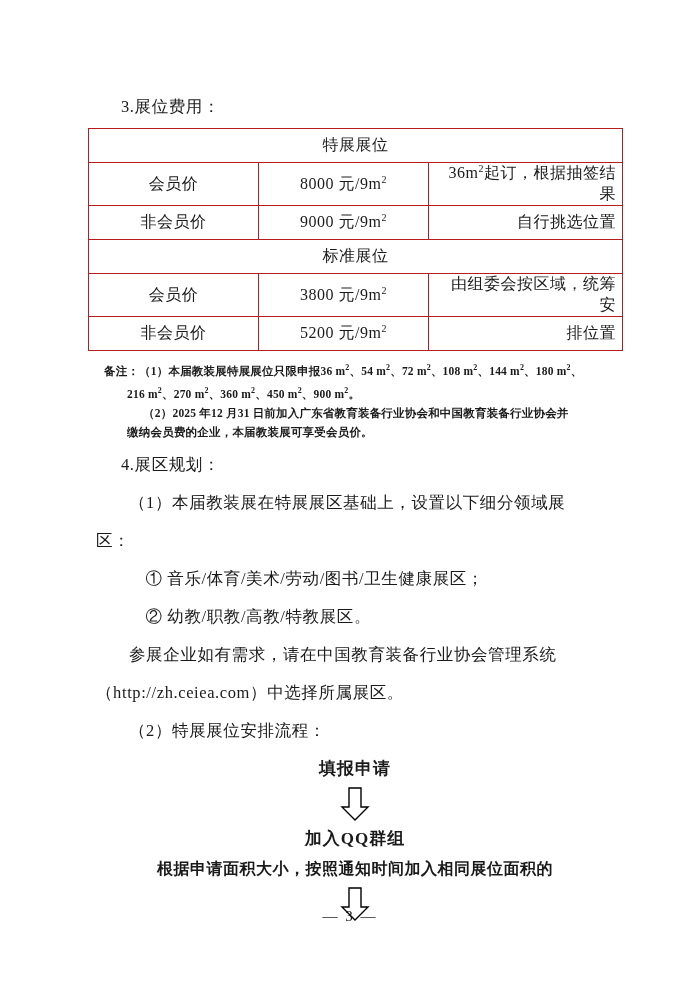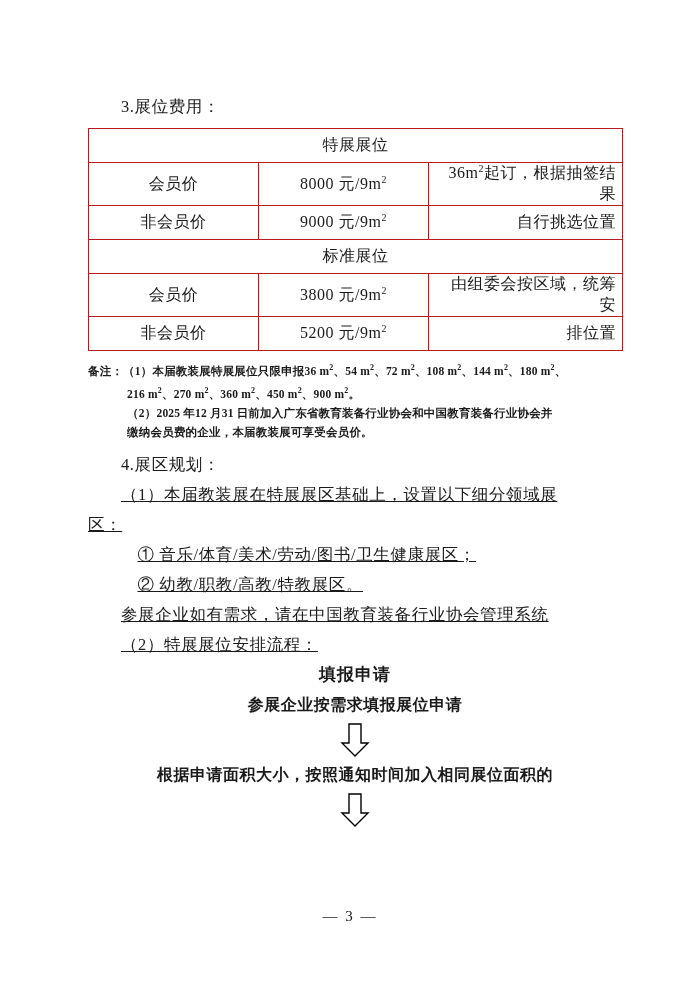--- a/index.html
+++ b/index.html
@@ -27,22 +27,21 @@
     left: 88px;
     top: 92px;
     width: 534px;
   }
 
   
   .para {
     font-size: 16.5px;
     line-height: 30px;
     letter-spacing: 0.6px;
-    margin: 0;
-    text-decoration: underline;
+    margin: 8px;
   }
   .indent2 { text-indent: 2em; }
   .sect-title {
     font-size: 16.5px;
     line-height: 30px;
     letter-spacing: 0.6px;
     margin: 0;
     text-indent: 2em;
   }
 
@@ -67,21 +66,21 @@
 
   
   .note {
     font-size: 11.5px;
     line-height: 19px;
     margin: 7px 0 0 0;
     letter-spacing: 0.2px;
     font-weight: bold;
   }
   .note .lbl { font-weight: bold; }
-  .note-line { display: block; }
+  .note-line { display: block; margin-left: 16px; }
   .note-indent { padding-left: 3.4em; display: block; }
   .note-indent2 { padding-left: 3.4em; display: block; }
   .sup-s { font-size: 8px; vertical-align: super; }
 
   
   .flow { text-align: center; }
   .flow-title {
     font-size: 17px;
     font-weight: bold;
     letter-spacing: 1px;
@@ -168,31 +167,32 @@
 
     <p class="sect-title" style="margin-top:8px">4.展区规划：</p>
 
     <p class="para indent2">（1）本届教装展在特展展区基础上，设置以下细分领域展</p>
     <p class="para">区：</p>
 
     <p class="para" style="text-indent:3em">①  音乐/体育/美术/劳动/图书/卫生健康展区；</p>
     <p class="para" style="text-indent:3em">②  幼教/职教/高教/特教展区。</p>
 
     <p class="para indent2">参展企业如有需求，请在中国教育装备行业协会管理系统</p>
+    <p class="para">（http://zh.ceiea.com）中选择所属展区。</p>
 
     <p class="para indent2">（2）特展展位安排流程：</p>
 
     <div class="flow">
       <div class="flow-title">填报申请</div>
-      <div class="flow-desc">参展企业按需求填报展位申请</div>
       <div class="arrow-wrap">
         <svg class="arrow" viewBox="0 0 30 34">
           <polygon points="9,1 21,1 21,20 28,20 15,33 2,20 9,20" fill="#ffffff" stroke="#000000" stroke-width="1.4"></polygon>
         </svg>
       </div>
+      <div class="flow-title">加入QQ群组</div>
       <div class="flow-desc">根据申请面积大小，按照通知时间加入相同展位面积的</div>
       <div class="arrow-wrap">
         <svg class="arrow" viewBox="0 0 30 34">
           <polygon points="9,1 21,1 21,20 28,20 15,33 2,20 9,20" fill="#ffffff" stroke="#000000" stroke-width="1.4"></polygon>
         </svg>
       </div>
     </div>
 
   </div>
 

